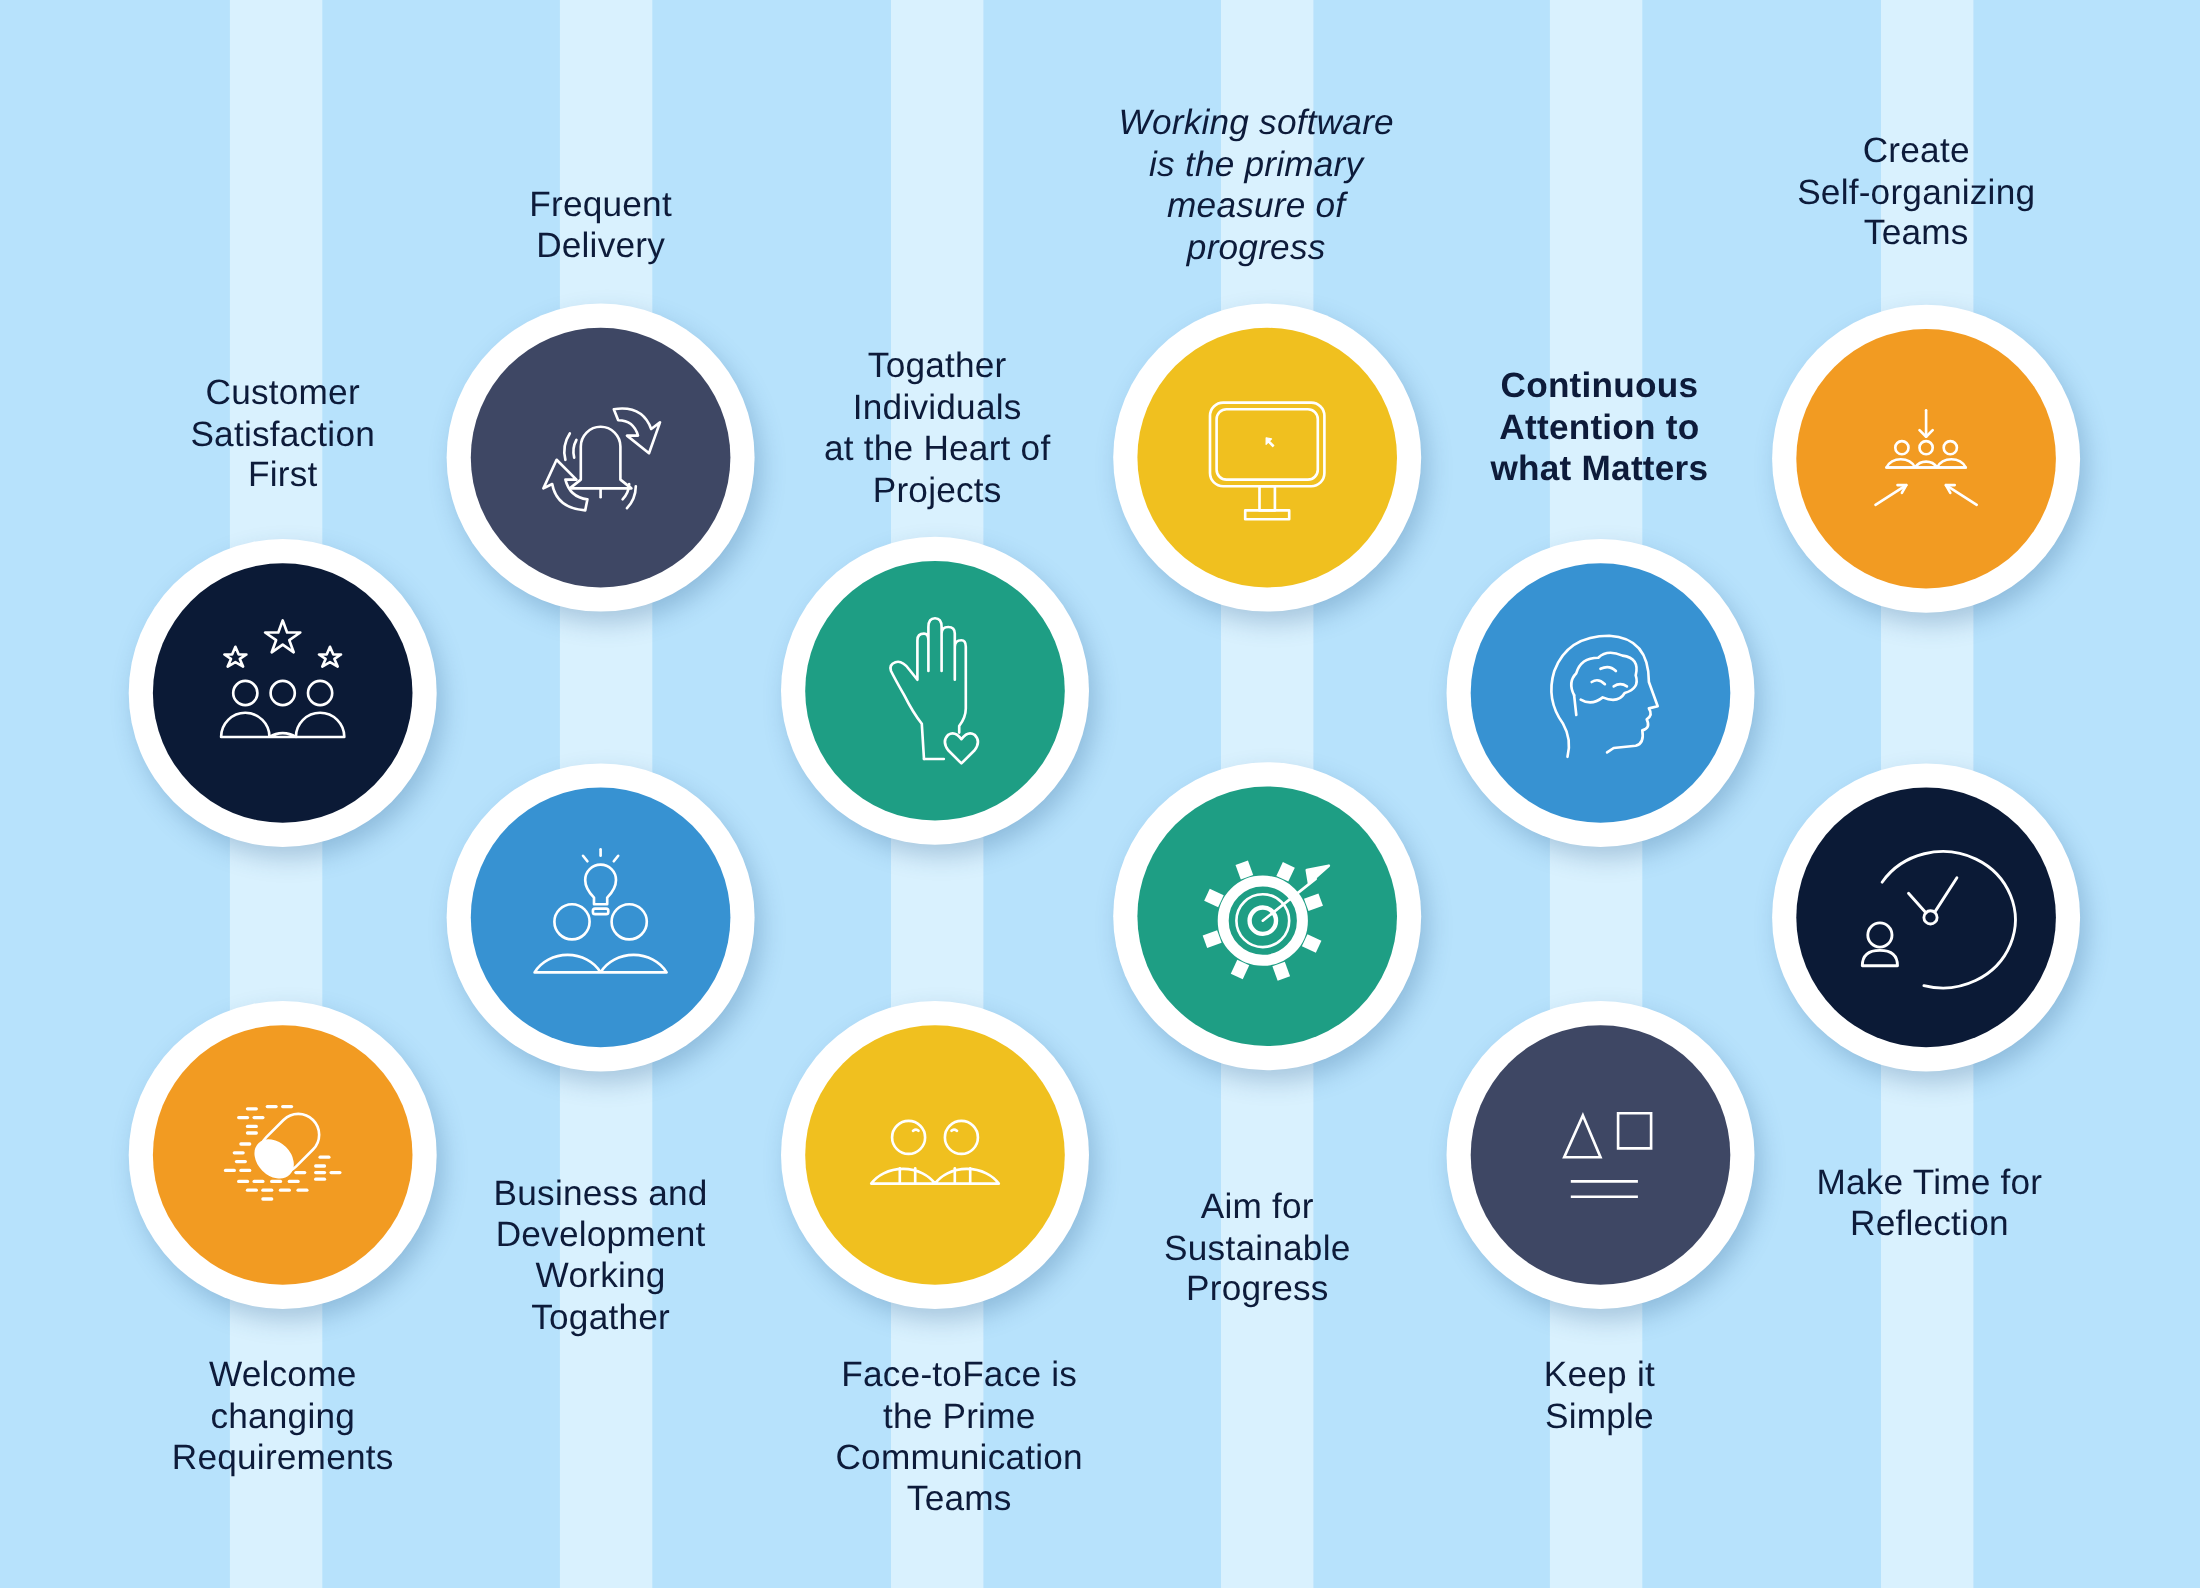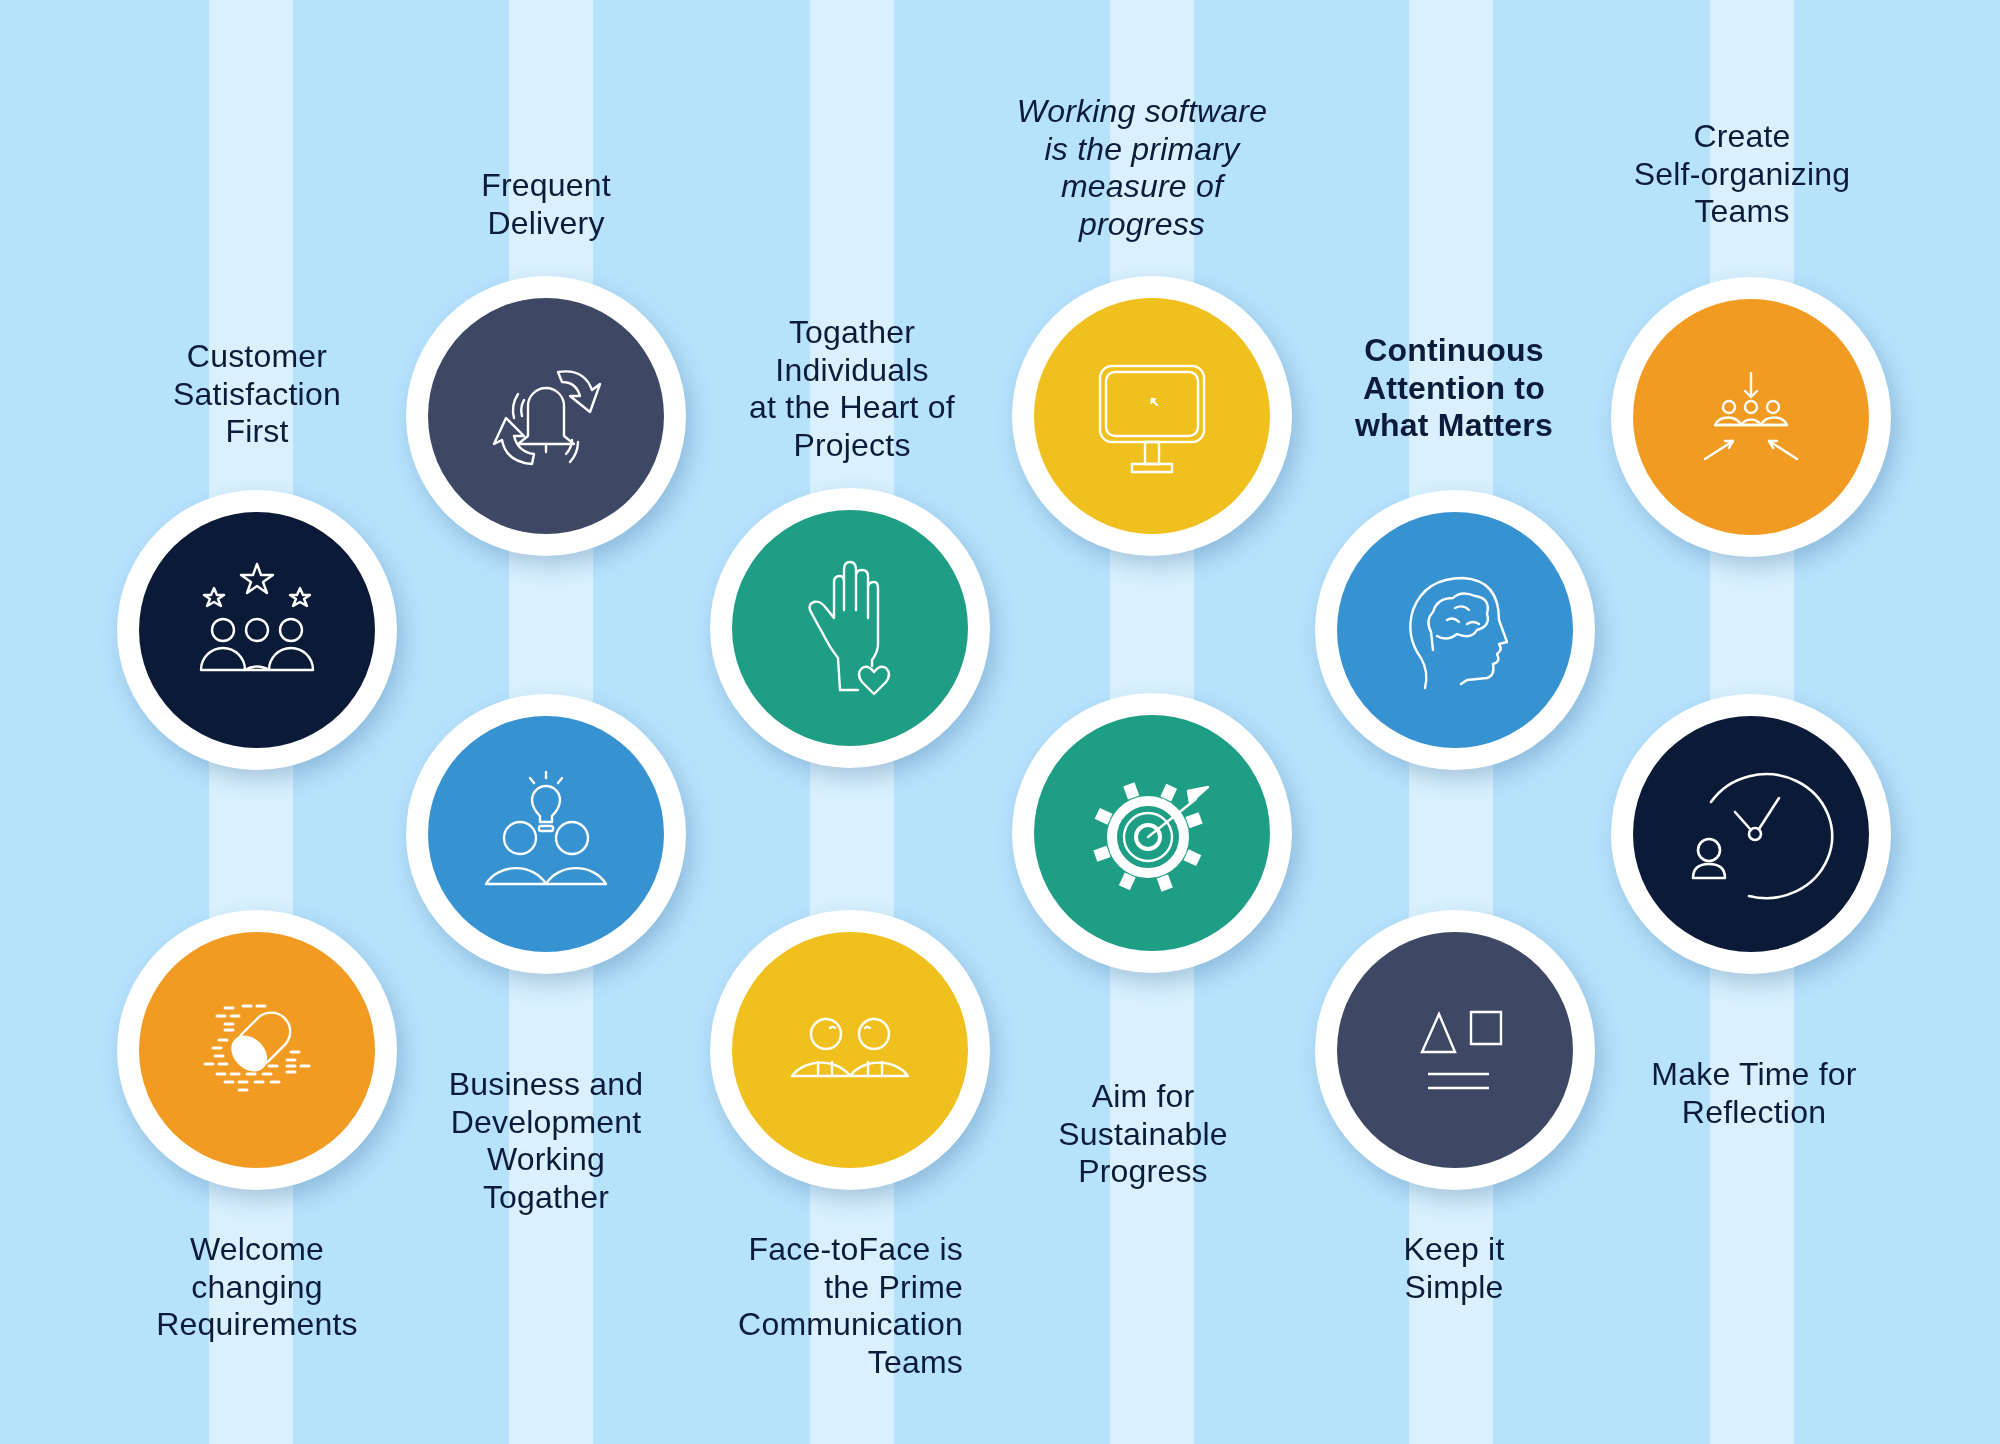--- a/index.html
+++ b/index.html
@@ -216,21 +216,21 @@
       <line x1="80" y1="18" x2="80" y2="24"></line>
         <line x1="64" y1="24" x2="68" y2="29"></line>
         <line x1="96" y1="24" x2="92" y2="29"></line>
       <circle cx="54" cy="84" r="16"></circle>
         <circle cx="106" cy="84" r="16"></circle>
       <path d="M20,130 A34,30 0 0 1 80,130 A34,30 0 0 1 140,130 Z"></path>
     </svg>
   </div>
 </div>
 
-<div class="label" style="left:813px; top:1231px;text-align:right;">
+<div class="label" style="left:872px; top:1231px;">
   <span>Face-toFace is</span>
   <span>the Prime</span>
   <span>Communication</span>
   <span>Teams</span>
 </div>
 <div class="node" style="left:850px; top:1050px;">
   <div class="ring"></div>
   <div class="core" style="background:#f0c01f">
     <svg viewBox="0 0 160 160" fill="none" stroke="#fff" stroke-width="2.4" stroke-linejoin="round" stroke-linecap="round">
       <circle cx="56" cy="64" r="15"></circle>

